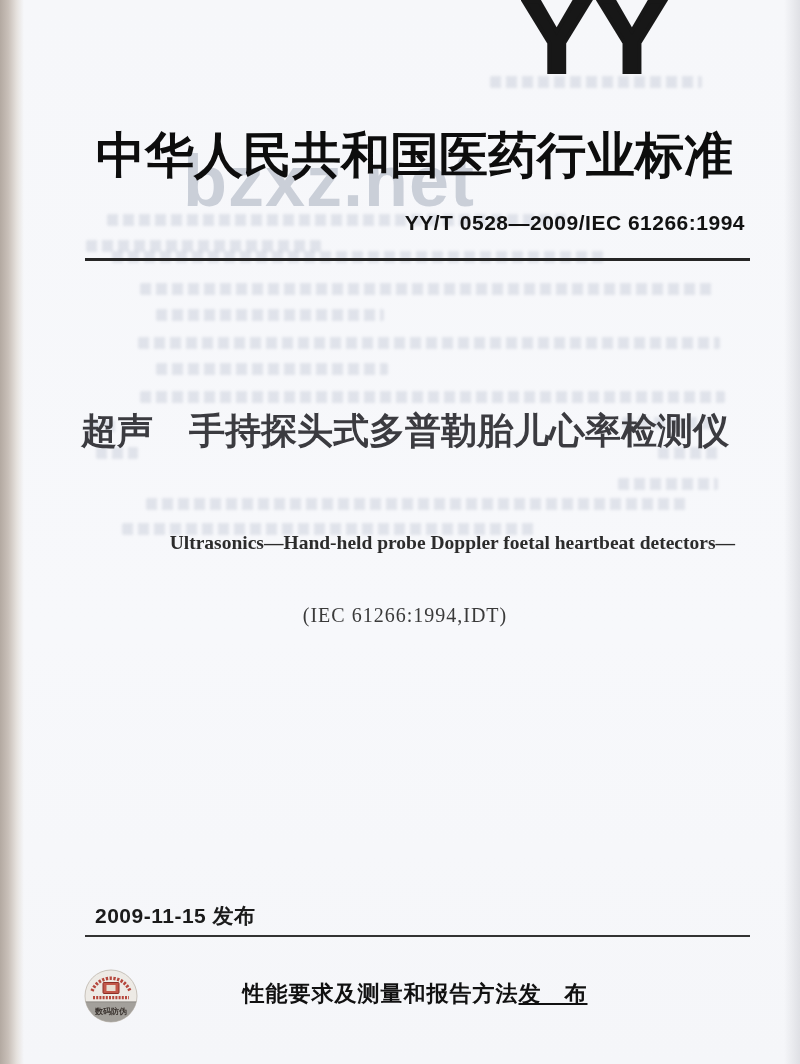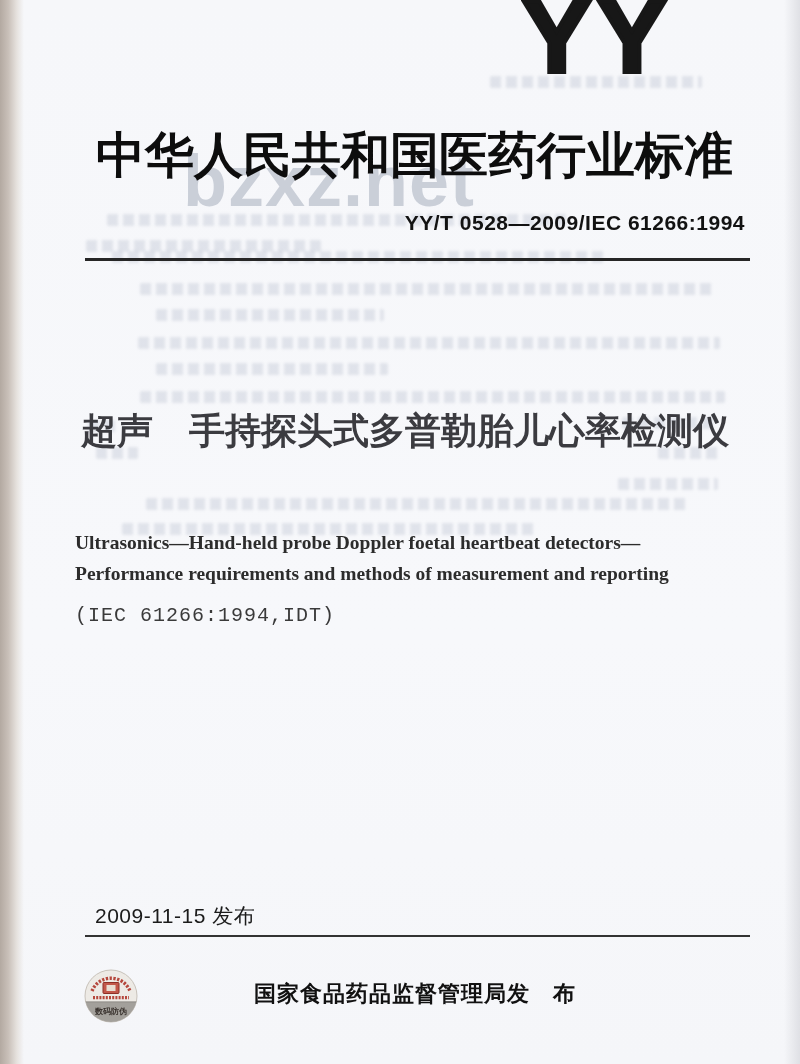--- a/index.html
+++ b/index.html
@@ -52,39 +52,39 @@
   }
   .rule{position:absolute;left:85px;right:50px;background:#262626;z-index:2;}
   .rule-top{top:258px;height:3px;}
   .rule-bottom{top:935px;height:2px;background:#333;}
   .cn-title{
     left:75px;right:65px;top:405px;text-align:center;
     font-size:36px;font-weight:bold;color:#3b3b40;
     line-height:53px;letter-spacing:0px;white-space:nowrap;font-family:Liberation Serif, serif;
   }
   .en-title{
-    left:75px;right:65px;top:527px;text-align:left;
+    left:75px;right:65px;top:527px;text-align:right;
     font-family:"Liberation Serif","DejaVu Serif",serif;
     font-size:19.5px;font-weight:bold;color:#2c2c2c;line-height:31px;
   }
   .iec-ref{
-    left:75px;right:65px;top:604px;text-align:left;
-    font-family:Liberation Mono, monospace;
+    left:75px;right:65px;top:604px;text-align:center;
+    font-family:Liberation Serif, serif;
     font-size:20px;color:#3a3a3a;letter-spacing:1px;
   }
   .dates{
     left:95px;right:58px;top:902px;
     display:flex;justify-content:space-between;
-    font-size:21px;font-weight:normal;color:#1b1b1b;letter-spacing:.5px;
+    font-size:21px;font-weight:bold;color:#1b1b1b;letter-spacing:.5px;
   }
   .publisher-row{
     left:85px;right:55px;top:979px;text-align:center;
     font-size:22px;font-weight:bold;color:#111;letter-spacing:1px;
   }
-  .publish-word{}
+  .publish-word{text-decoration:underline;}
   
   .ghosts{position:absolute;inset:0;z-index:1;}
   .ghosts i{
     position:absolute;display:block;height:12px;border-radius:2px;
     background:repeating-linear-gradient(90deg,rgba(118,130,158,.42) 0 11px,rgba(118,130,158,0) 11px 16px);
     filter:blur(1.6px);opacity:.42;
   }
   
   .stamp{position:absolute;left:84px;top:969px;width:54px;height:54px;z-index:3;}
 </style>
@@ -125,33 +125,32 @@
   <div class="txt std-number">YY/T 0528—2009/IEC 61266:1994</div>
 
   <div class="rule rule-top"></div>
 
   <div class="txt cn-title">
     <div>超声　手持探头式多普勒胎儿心率检测仪</div>
   </div>
 
   <div class="txt en-title">
     <div>Ultrasonics—Hand-held probe Doppler foetal heartbeat detectors—</div>
-    <div>Performance requirements and methods of measurement and reporting</div>
   </div>
 
   <div class="txt iec-ref">(IEC 61266:1994,IDT)</div>
 
   <div class="txt dates">
     <span>2009-11-15 发布</span>
   </div>
 
   <div class="rule rule-bottom"></div>
 
   <div class="txt publisher-row">
-    <span>国家食品药品监督管理局</span><span class="publish-word">发　布</span>
+    <span>性能要求及测量和报告方法</span><span class="publish-word">发　布</span>
   </div>
 
   <div class="stamp">
     <svg width="54" height="54" viewBox="0 0 54 54">
       <defs>
         <clipPath id="stampClip">
             <circle cx="27" cy="27" r="26"></circle>
           </clipPath>
       </defs>
       <circle cx="27" cy="27" r="26" fill="#edeae5" stroke="#c8c2ba" stroke-width="1"></circle>

